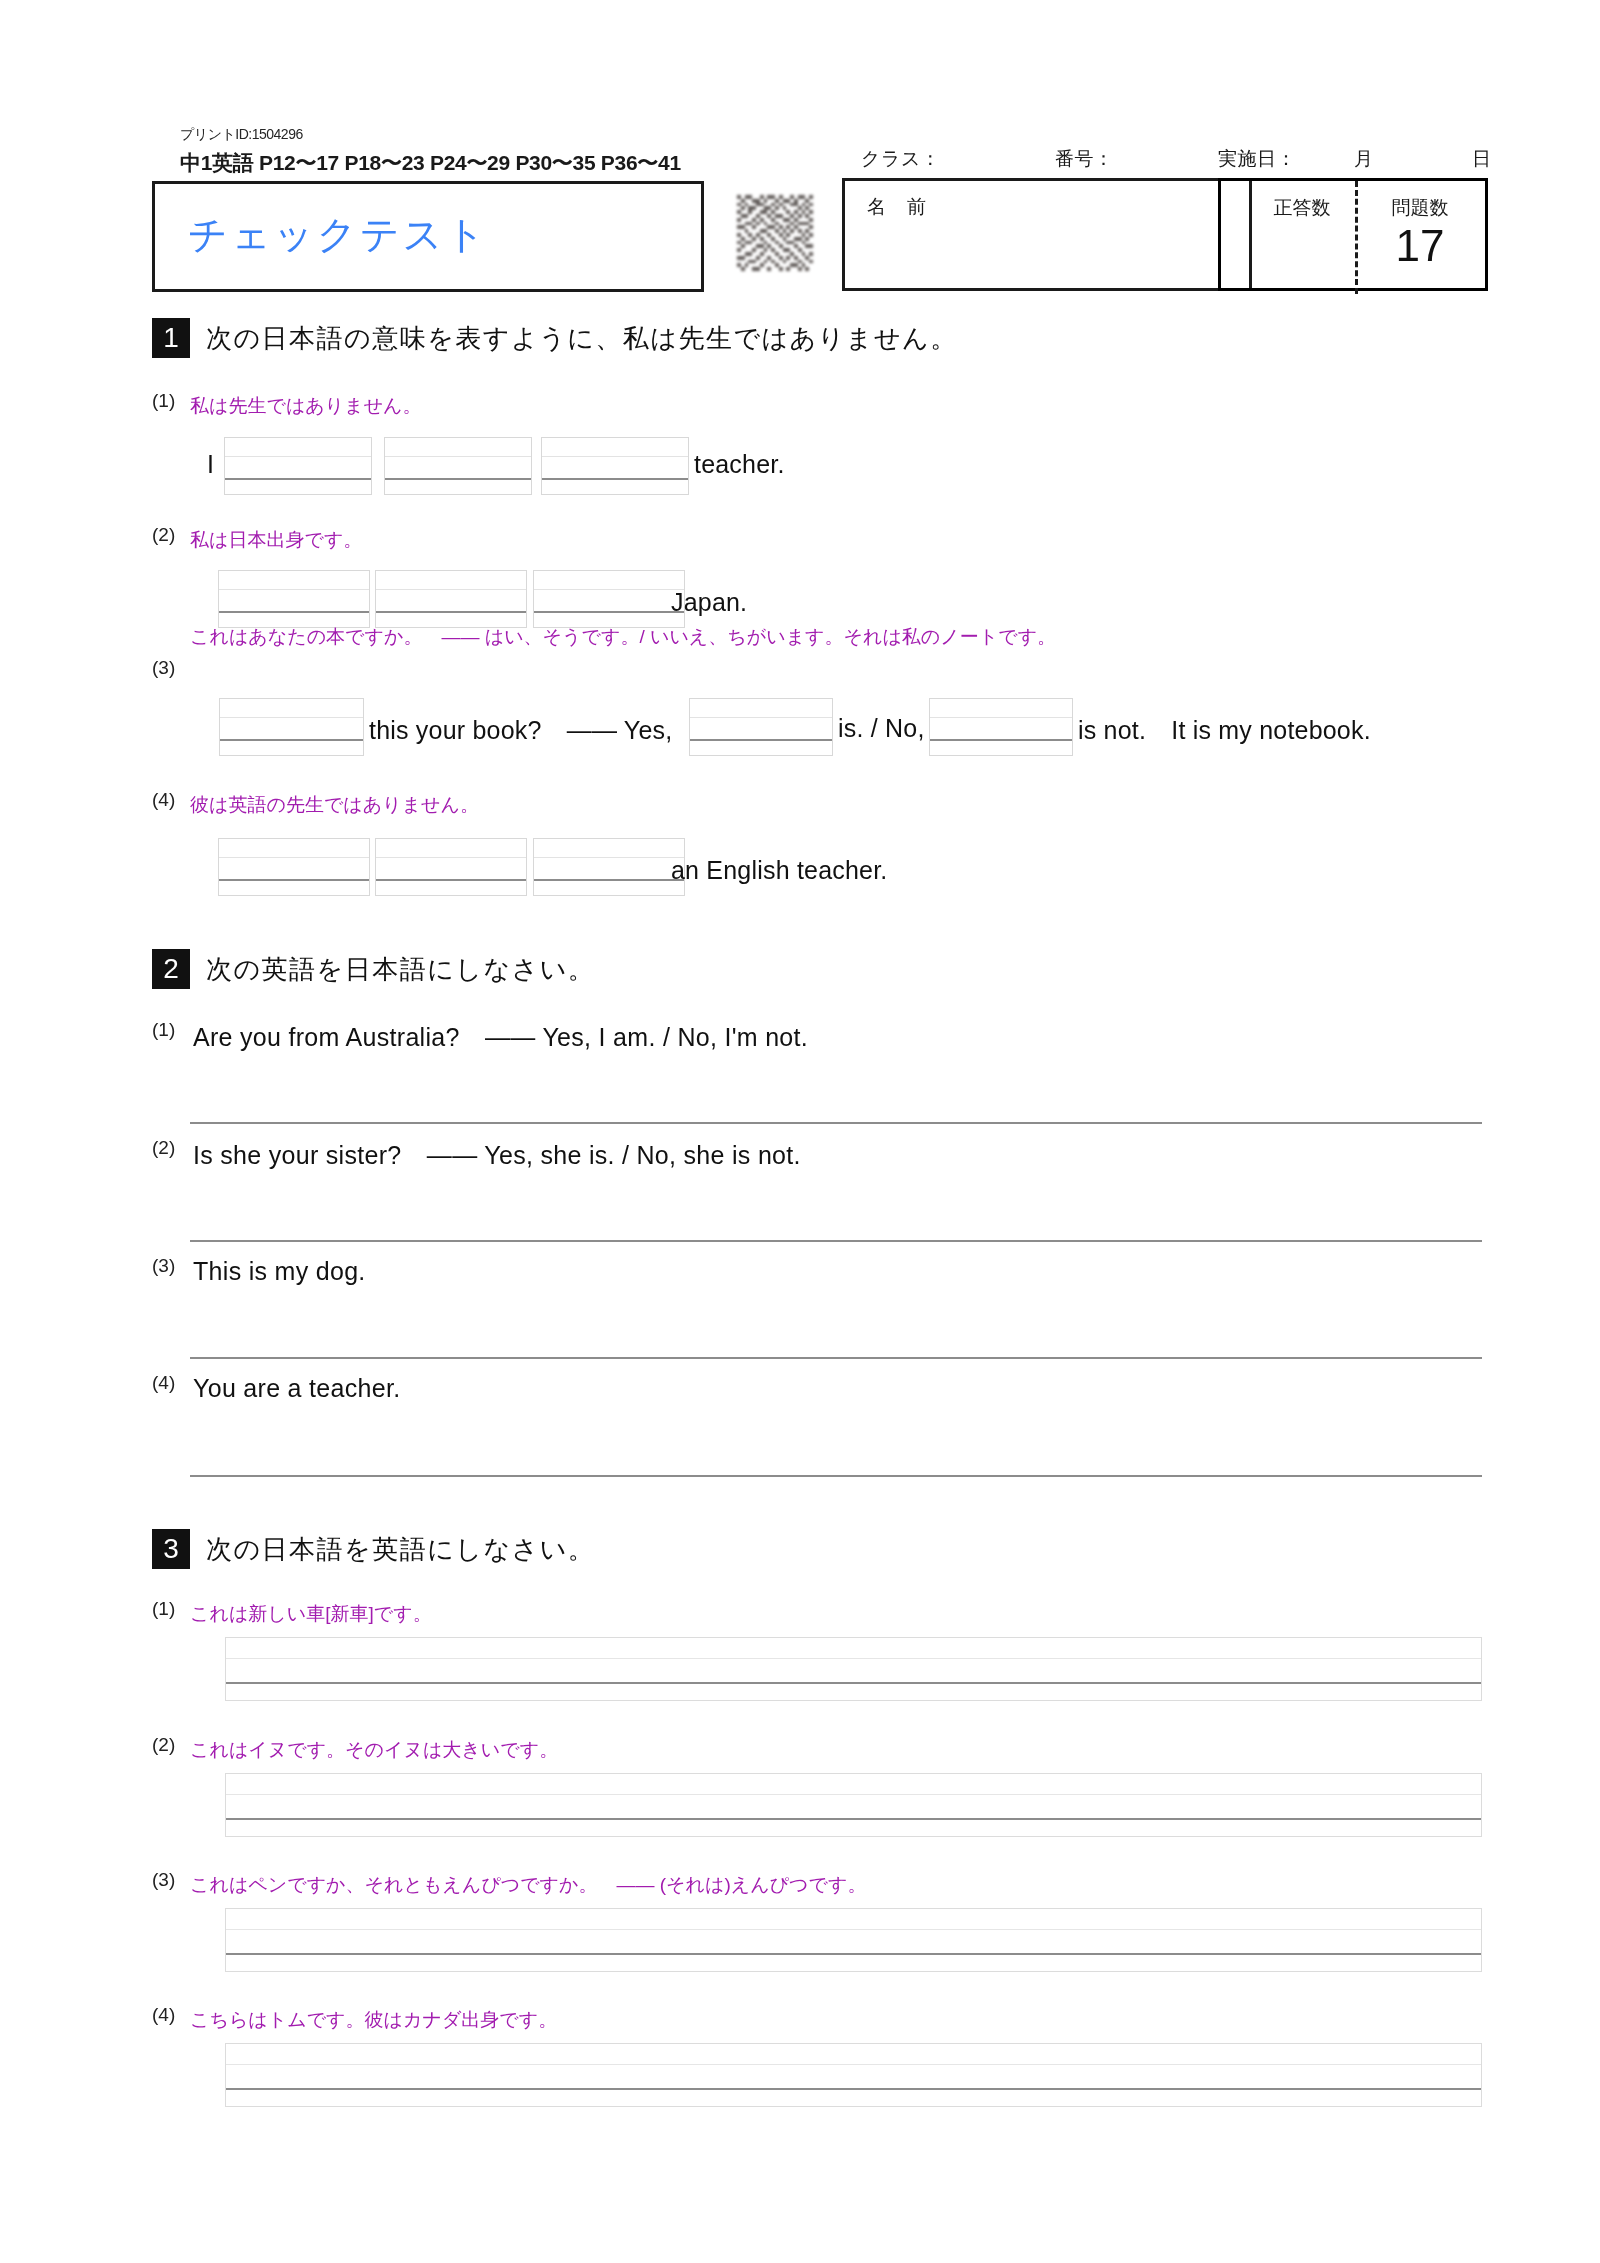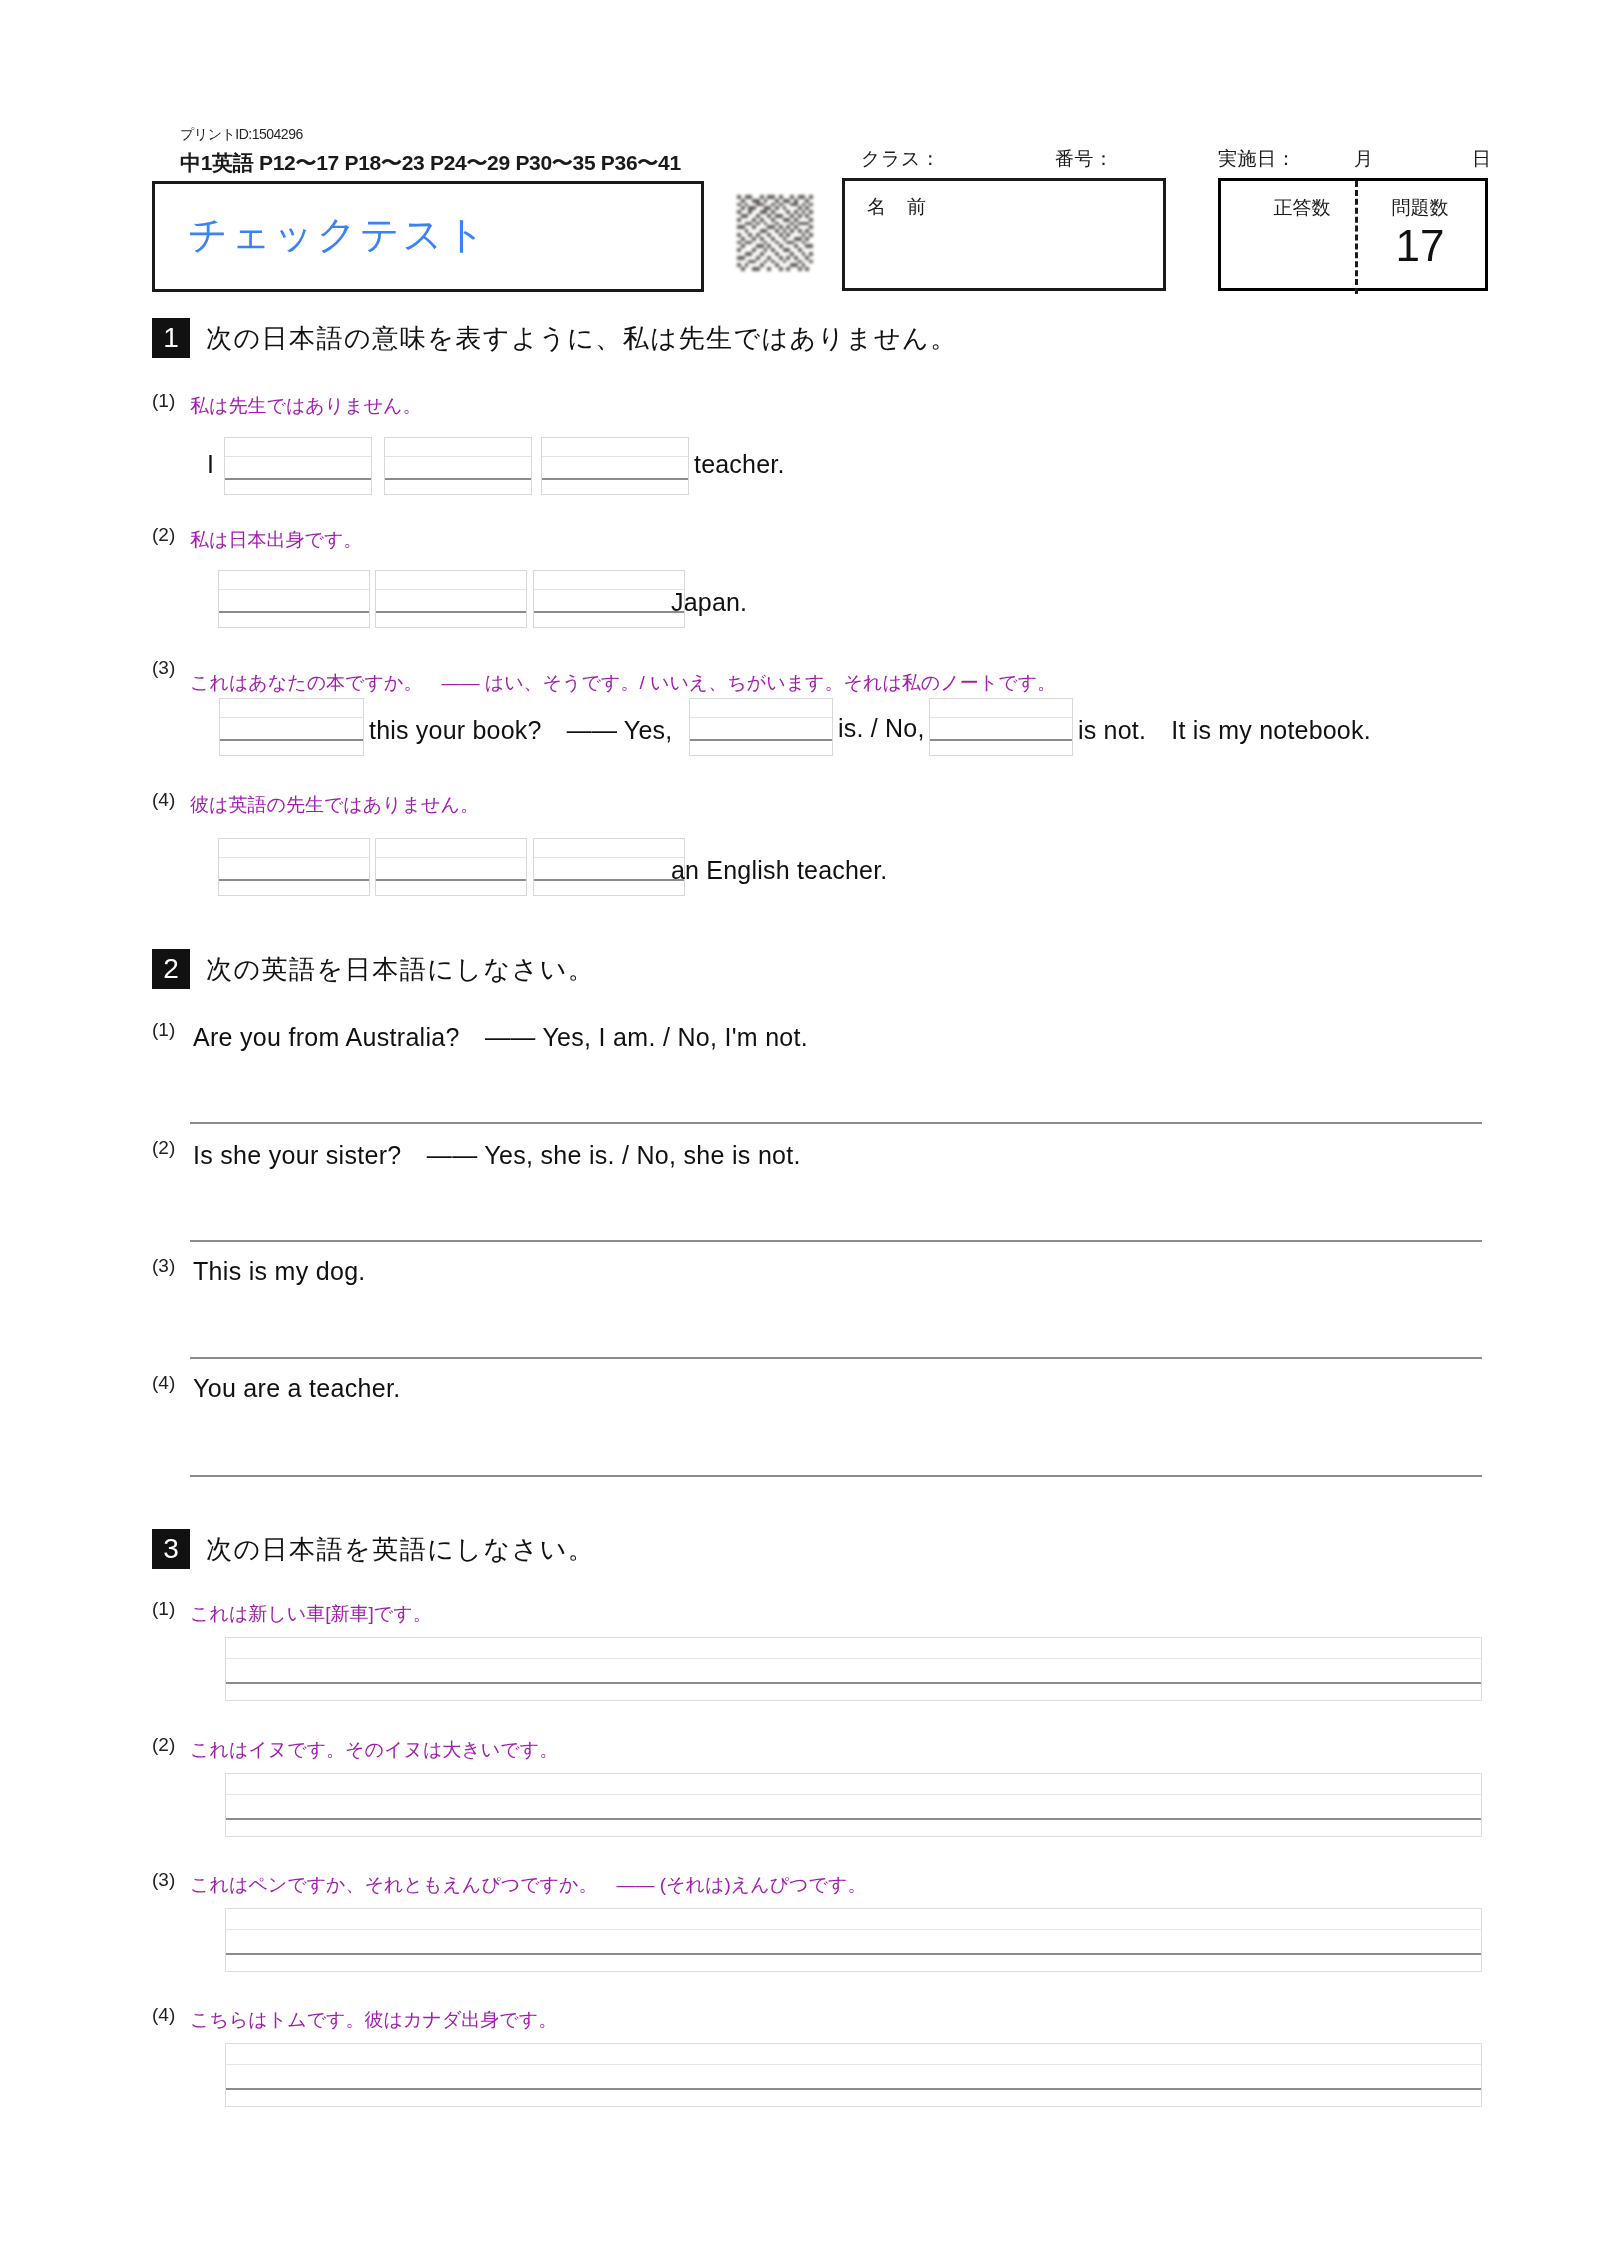--- a/index.html
+++ b/index.html
@@ -94,21 +94,21 @@
   .lbl-class { left: 861px; top: 146px; }
   .lbl-number { left: 1055px; top: 146px; }
   .lbl-date { left: 1218px; top: 146px; }
   .lbl-month { left: 1354px; top: 146px; }
   .lbl-day { left: 1472px; top: 146px; }
 
   .name-box {
     position: absolute;
     left: 842px;
     top: 178px;
-    width: 324px;
+    width: 410px;
     height: 113px;
     border: 3px solid #1a1a1a;
     box-sizing: border-box;
   }
   .name-label {
     position: absolute;
     left: 22px;
     top: 13px;
     font-size: 19px;
     letter-spacing: 1px;
@@ -511,21 +511,21 @@
       <div class="l-mid"></div>
       <div class="l-base"></div>
     </div>
   <div class="blank" style="left:533px; top:570px; width:152px;">
       <div class="l-mid"></div>
       <div class="l-base"></div>
     </div>
   <div class="inline-text" style="left:671px; top:588px;">Japan.</div>
 
   <div class="q-num" style="left:152px; top:657px;">(3)</div>
-  <div class="q-jp" style="left:190px; top:670px;">これはあなたの本ですか。　―― はい、そうです。/ いいえ、ちがいます。それは私のノートです。</div>
+  <div class="q-jp" style="left:190px; top:624px;">これはあなたの本ですか。　―― はい、そうです。/ いいえ、ちがいます。それは私のノートです。</div>
   <div class="blank" style="left:219px; top:698px; width:145px;">
       <div class="l-mid"></div>
       <div class="l-base"></div>
     </div>
   <div class="inline-text" style="left:369px; top:714px;">this your book?　―― Yes,</div>
   <div class="blank" style="left:689px; top:698px; width:144px;">
       <div class="l-mid"></div>
       <div class="l-base"></div>
     </div>
   <div class="inline-text" style="left:838px; top:714px;">is. / No,</div>

